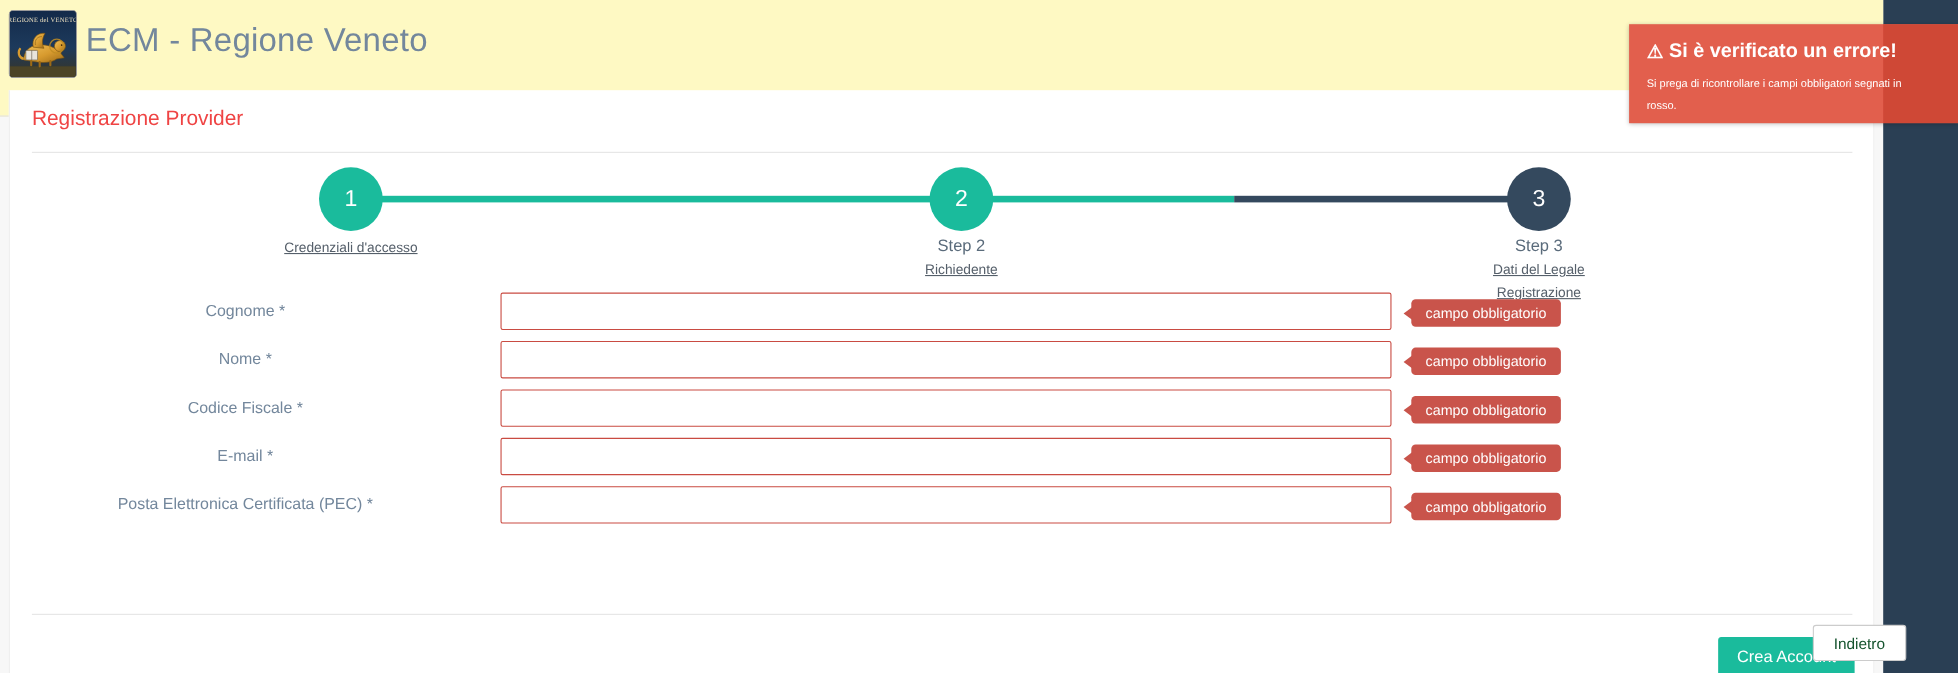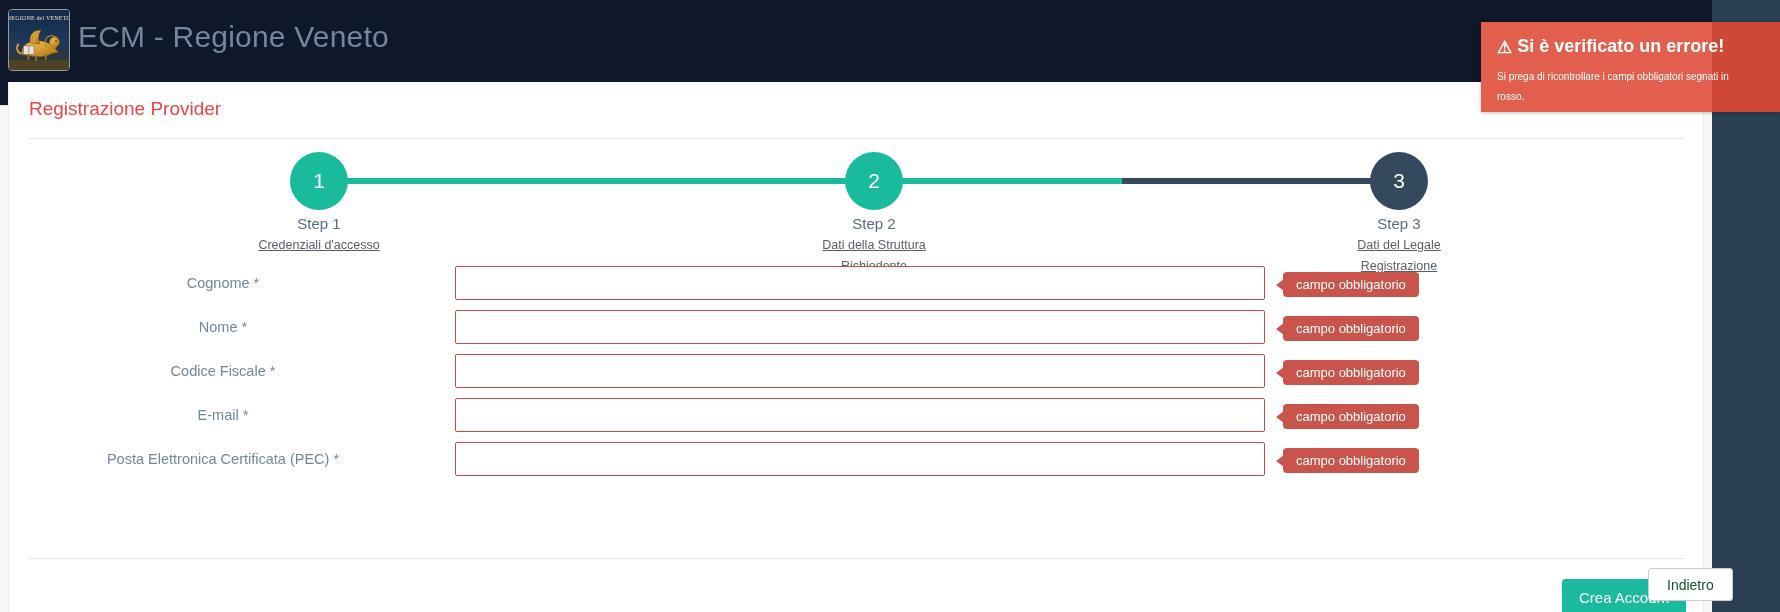--- a/index.html
+++ b/index.html
@@ -29,21 +29,21 @@
     background: #2a3f54;
   }
 
   
   .topbar {
     position: absolute;
     top: 0;
     left: 0;
     width: 1712px;
     height: 106px;
-    background: #0f172a;
+    background: #fef9c3;
     border-bottom: 1px solid #e2e2e2;
   }
 
   .brand-logo {
     position: absolute;
     left: 8px;
     top: 9px;
     width: 62px;
     height: 62px;
     border-radius: 4px;
@@ -370,27 +370,25 @@
 
     <div class="stepper">
       <div class="step-track track-done"></div>
       <div class="step-track track-todo"></div>
 
       <div class="step-node done node-1">1</div>
       <div class="step-node done node-2">2</div>
       <div class="step-node todo node-3">3</div>
 
       <div class="step-caption cap-1">
-        <div class="step-name">Step 1</div>
         <div class="step-desc">Credenziali d'accesso</div>
       </div>
 
       <div class="step-caption cap-2">
         <div class="step-name">Step 2</div>
-        <div class="step-desc">Dati della Struttura</div>
         <div class="step-desc">Richiedente</div>
       </div>
 
       <div class="step-caption cap-3">
         <div class="step-name">Step 3</div>
         <div class="step-desc">Dati del Legale</div>
         <div class="step-desc">Registrazione</div>
       </div>
     </div>
 

